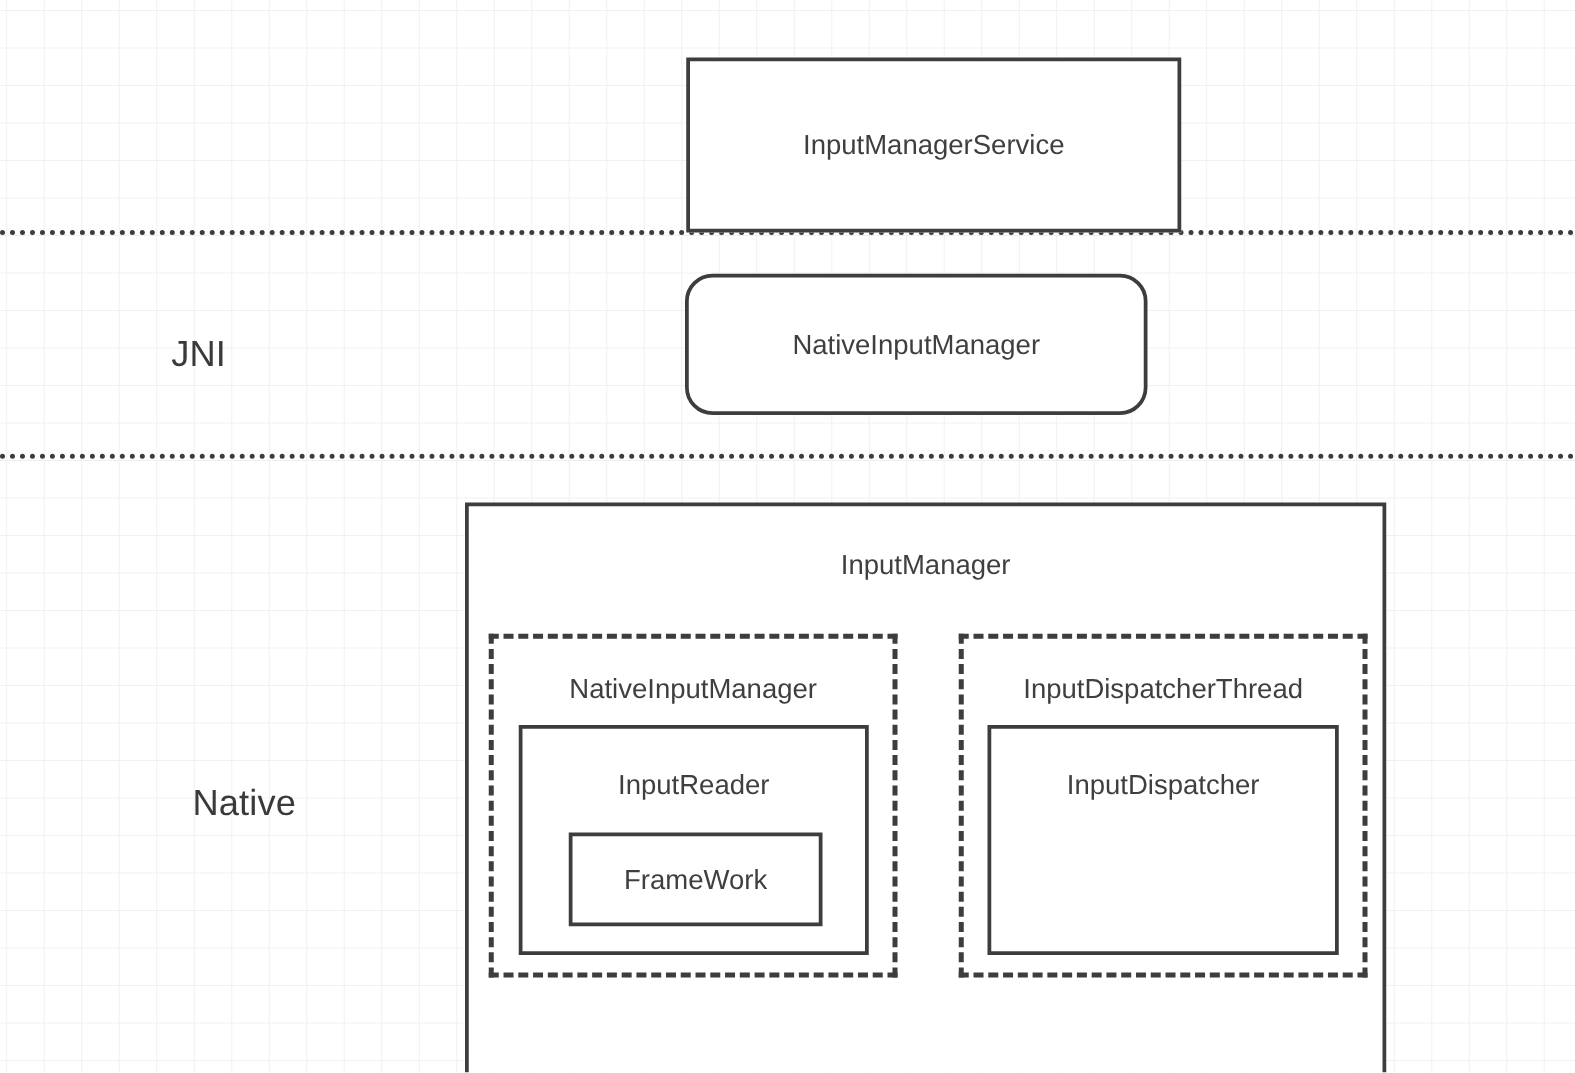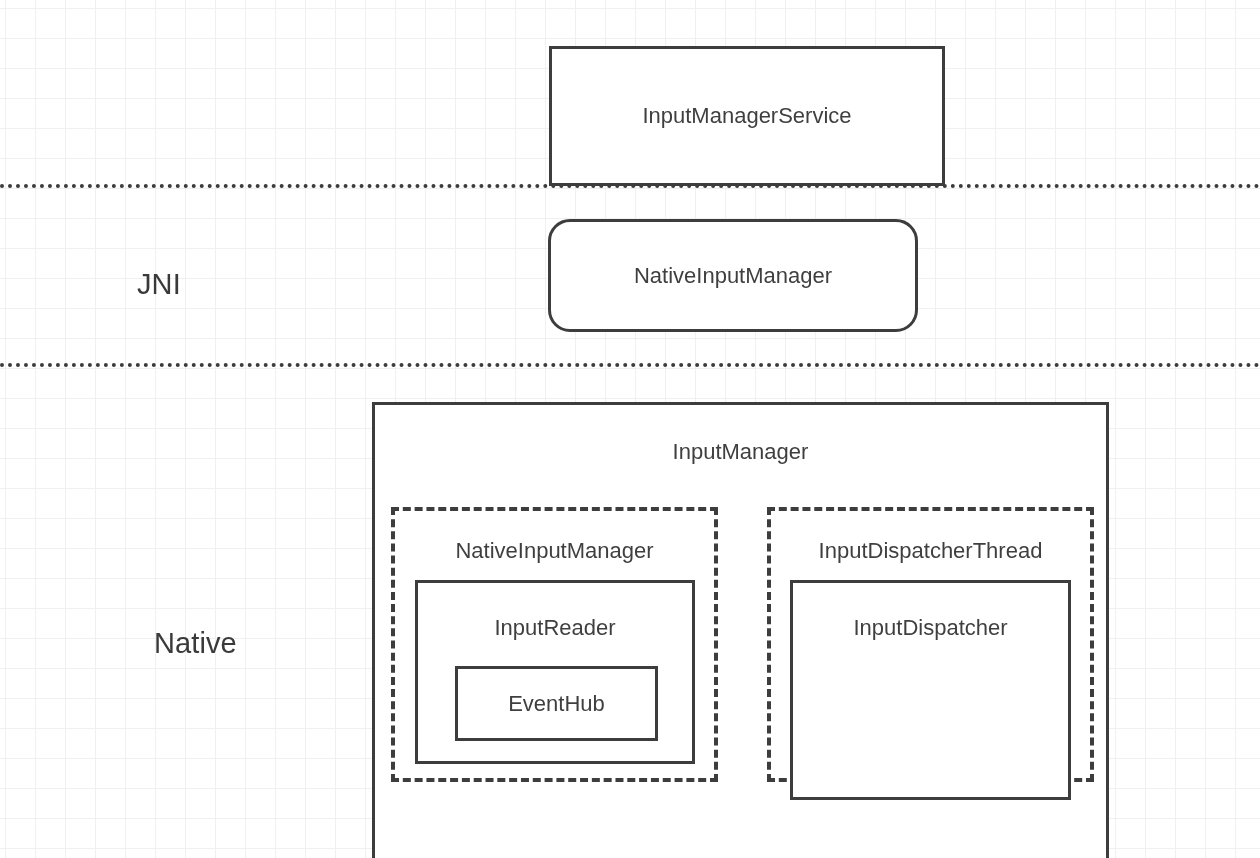--- a/index.html
+++ b/index.html
@@ -84,21 +84,21 @@
   #box-native-input-manager  { left: 548px; top: 219px; width: 370px; height: 113px; border-radius: 22px; }
 
   #box-input-manager         { left: 372px; top: 402px; width: 737px; height: 524px; }
   #box-input-manager > .box-title.top { top: 36px; }
 
   #box-input-reader-thread     { left: 391px; top: 507px; width: 327px; height: 275px; }
   #box-input-dispatcher-thread { left: 767px; top: 507px; width: 327px; height: 275px; }
   .box-dashed > .box-title.top { top: 29px; }
 
   #box-input-reader     { left: 415px; top: 580px; width: 280px; height: 184px; }
-  #box-input-dispatcher { left: 790px; top: 580px; width: 281px; height: 220px; }
+  #box-input-dispatcher { left: 790px; top: 580px; width: 281px; height: 184px; }
   #box-input-reader > .box-title.top,
   #box-input-dispatcher > .box-title.top { top: 34px; }
 
   #box-event-hub { left: 455px; top: 666px; width: 203px; height: 75px; }
 </style>
 </head>
 <body>
 
 <div id="canvas">
 
@@ -133,16 +133,16 @@
 
   <div class="box box-solid" id="box-input-reader">
     <div class="box-title top">InputReader</div>
   </div>
 
   <div class="box box-solid" id="box-input-dispatcher">
     <div class="box-title top">InputDispatcher</div>
   </div>
 
   <div class="box box-solid" id="box-event-hub">
-    <div class="box-title centered">EventHub</div>
+    <div class="box-title centered">FrameWork</div>
   </div>
 
 </div>
 
 </body></html>

